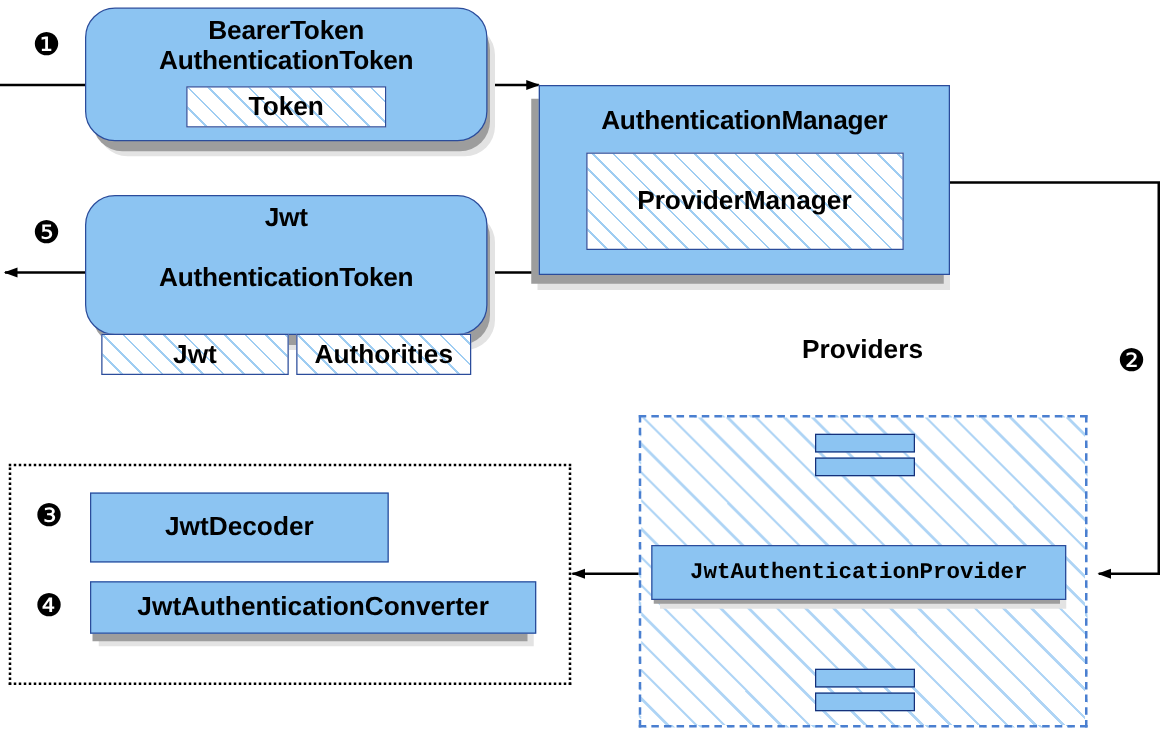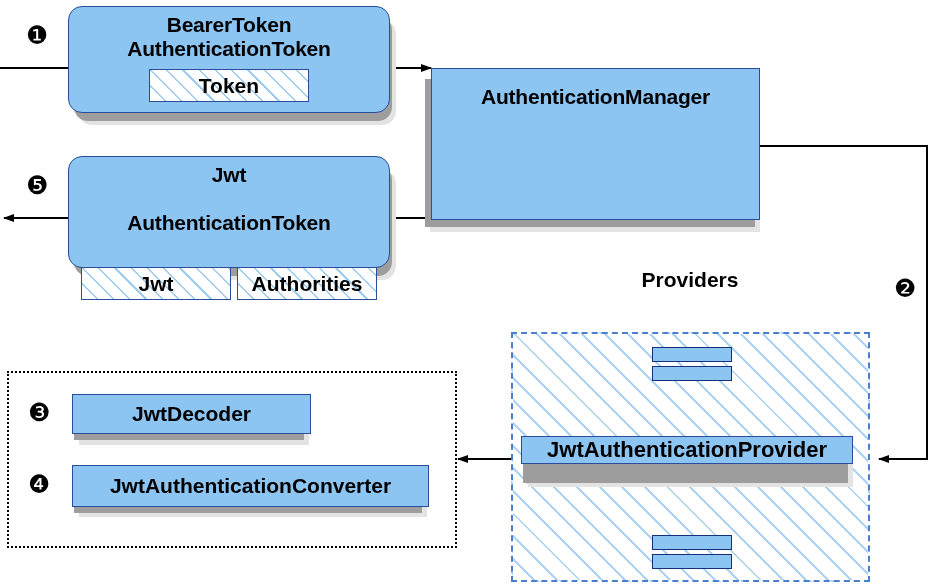--- a/index.html
+++ b/index.html
@@ -25,21 +25,21 @@
     flex-direction:column;
     align-items:center;
     color:#000;
     font-weight:bold;
   }
   
   .shadow-dark,.shadow-light{position:absolute;}
   .shadow-dark{background:#9d9d9d;}
   .shadow-light{background:#e3e3e3;}
 
-  .rounded{border-radius:14px;}
+  .rounded{border-radius:24px;}
 
   .title-line{
     text-align:center;
     line-height:1.12;
     letter-spacing:-.2px;
   }
 
   
   .hatch{
     border:1.5px solid #2B4C9B;
@@ -146,45 +146,46 @@
       <div class="hatch" style="width:150px;height:33px;font-size:21px;">Jwt</div>
       <div class="hatch" style="width:140px;height:33px;font-size:21px;">Authorities</div>
     </div>
   </div>
   <div class="abs step" style="left:26px;top:173px;">❺</div>
 
   <div class="abs shadow-light" style="left:430px;top:84px;width:330px;height:148px;"></div>
   <div class="abs shadow-dark" style="left:425px;top:79px;width:330px;height:148px;"></div>
   <div class="abs blue-box" style="left:431px;top:68px;width:329px;height:152px;padding-top:16px;">
     <div class="title-line" style="font-size:21px;">AuthenticationManager</div>
+    <div class="hatch" style="width:254px;height:78px;margin-top:13px;font-size:21px;">ProviderManager</div>
   </div>
 
   <div class="abs step" style="left:894px;top:276px;">❷</div>
 
   <div class="abs plain-label" style="left:590px;top:268px;width:200px;font-size:21px;">
     <div>Providers</div>
   </div>
 
   <div class="abs dashed-blue" style="left:511px;top:332px;width:359px;height:250px;"></div>
 
   <div class="abs bar" style="left:652px;top:347px;width:80px;height:15px;"></div>
   <div class="abs bar" style="left:652px;top:366px;width:80px;height:15px;"></div>
 
   <div class="abs shadow-light" style="left:528px;top:447px;width:325px;height:40px;"></div>
   <div class="abs shadow-dark" style="left:523px;top:443px;width:325px;height:40px;"></div>
-  <div class="abs blue-box" style="left:521px;top:436px;width:332px;height:28px;justify-content:center;font-size:22px;">JwtAuthenticationProvider</div>
+  <div class="abs blue-box" style="left:521px;top:436px;width:332px;height:44px;justify-content:center;font-size:18px;font-family:Liberation Mono, monospace;">JwtAuthenticationProvider</div>
 
   <div class="abs bar" style="left:652px;top:535px;width:80px;height:15px;"></div>
   <div class="abs bar" style="left:652px;top:554px;width:80px;height:15px;"></div>
 
   <div class="abs dotted-black" style="left:7px;top:371px;width:450px;height:177px;"></div>
 
   <div class="abs shadow-light" style="left:79px;top:405px;width:230px;height:40px;"></div>
   <div class="abs shadow-dark" style="left:74px;top:400px;width:230px;height:40px;"></div>
-  <div class="abs blue-box" style="left:72px;top:394px;width:239px;height:40px;justify-content:center;font-size:21px;">JwtDecoder</div>
+  <div class="abs blue-box" style="left:72px;top:394px;width:239px;height:56px;justify-content:center;font-size:21px;">JwtDecoder</div>
   <div class="abs step" style="left:28px;top:400px;">❸</div>
 
   <div class="abs shadow-light" style="left:79px;top:477px;width:348px;height:40px;"></div>
   <div class="abs shadow-dark" style="left:74px;top:473px;width:348px;height:40px;"></div>
   <div class="abs blue-box" style="left:72px;top:465px;width:357px;height:42px;justify-content:center;font-size:21px;">JwtAuthenticationConverter</div>
   <div class="abs step" style="left:28px;top:472px;">❹</div>
 
 </div>
 
 </body></html>

